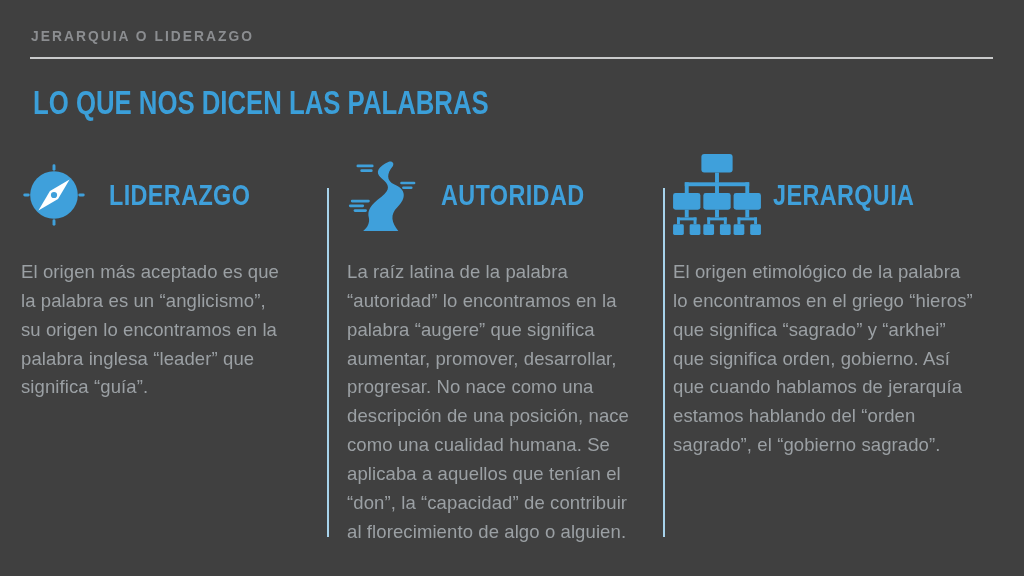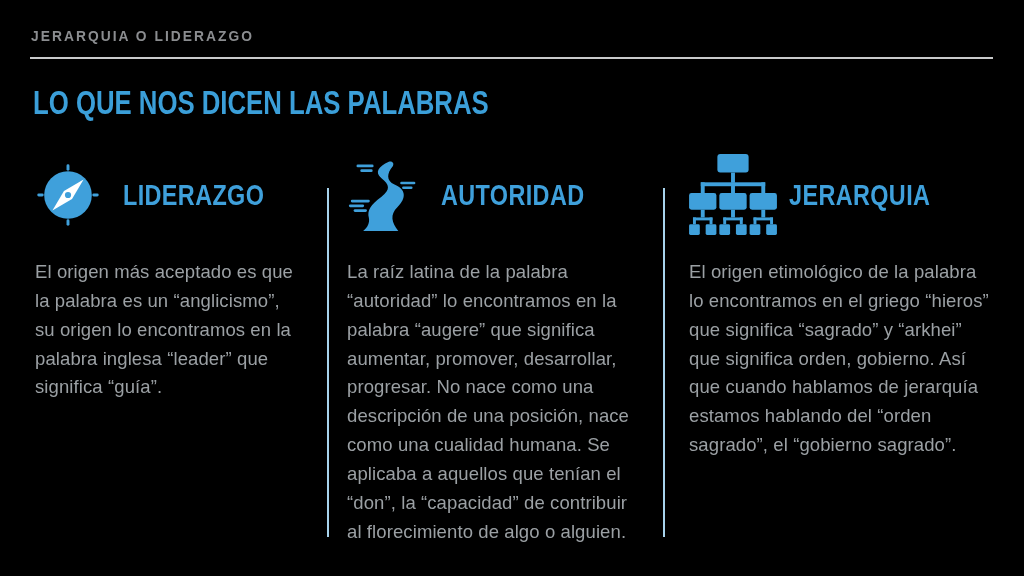--- a/index.html
+++ b/index.html
@@ -1,20 +1,20 @@
 <!DOCTYPE html>
 <html><head>
 <meta charset="utf-8">
 <style>
   html,body{margin:0;padding:0;}
   body{
     width:1024px;height:576px;background:#ffffff;overflow:hidden;
     font-family:"Liberation Sans",sans-serif;position:relative;
   }
-  .slide{position:absolute;inset:0;background:#000000;}
+  .slide{position:absolute;inset:0;background:#404040;}
 
   
   .kicker{
     position:absolute;left:31px;top:27px;
     font-size:15px;font-weight:700;letter-spacing:2.2px;
     color:#8b8d90;white-space:nowrap;
     transform:scaleX(0.92);transform-origin:0 50%;
   }
   .header-rule{
     position:absolute;left:30px;top:57px;width:963px;height:2px;
@@ -22,23 +22,23 @@
   }
   .page-title{
     position:absolute;left:33px;top:84px;
     font-size:33px;font-weight:700;color:#3b9fd9;
     letter-spacing:0px;white-space:nowrap;
     transform:scaleX(0.78);transform-origin:0 50%;
   }
 
   
   .col{position:absolute;top:145px;}
-  .col-1{left:35px;width:268px;}
+  .col-1{left:21px;width:268px;}
   .col-2{left:347px;width:298px;}
-  .col-3{left:689px;width:302px;}
+  .col-3{left:673px;width:302px;}
   .col-header{display:flex;align-items:center;height:100px;}
   .col-1 .col-header{gap:22px;}
   .col-2 .col-header{gap:18px;align-items:center;}
   .col-3 .col-header{gap:12px;}
   .icon{flex:0 0 auto;display:block;}
   .col-heading{
     font-size:30px;font-weight:700;color:#3fa0db;
     white-space:nowrap;letter-spacing:0.5px;
     transform:scaleX(0.78);transform-origin:0 50%;
   }

